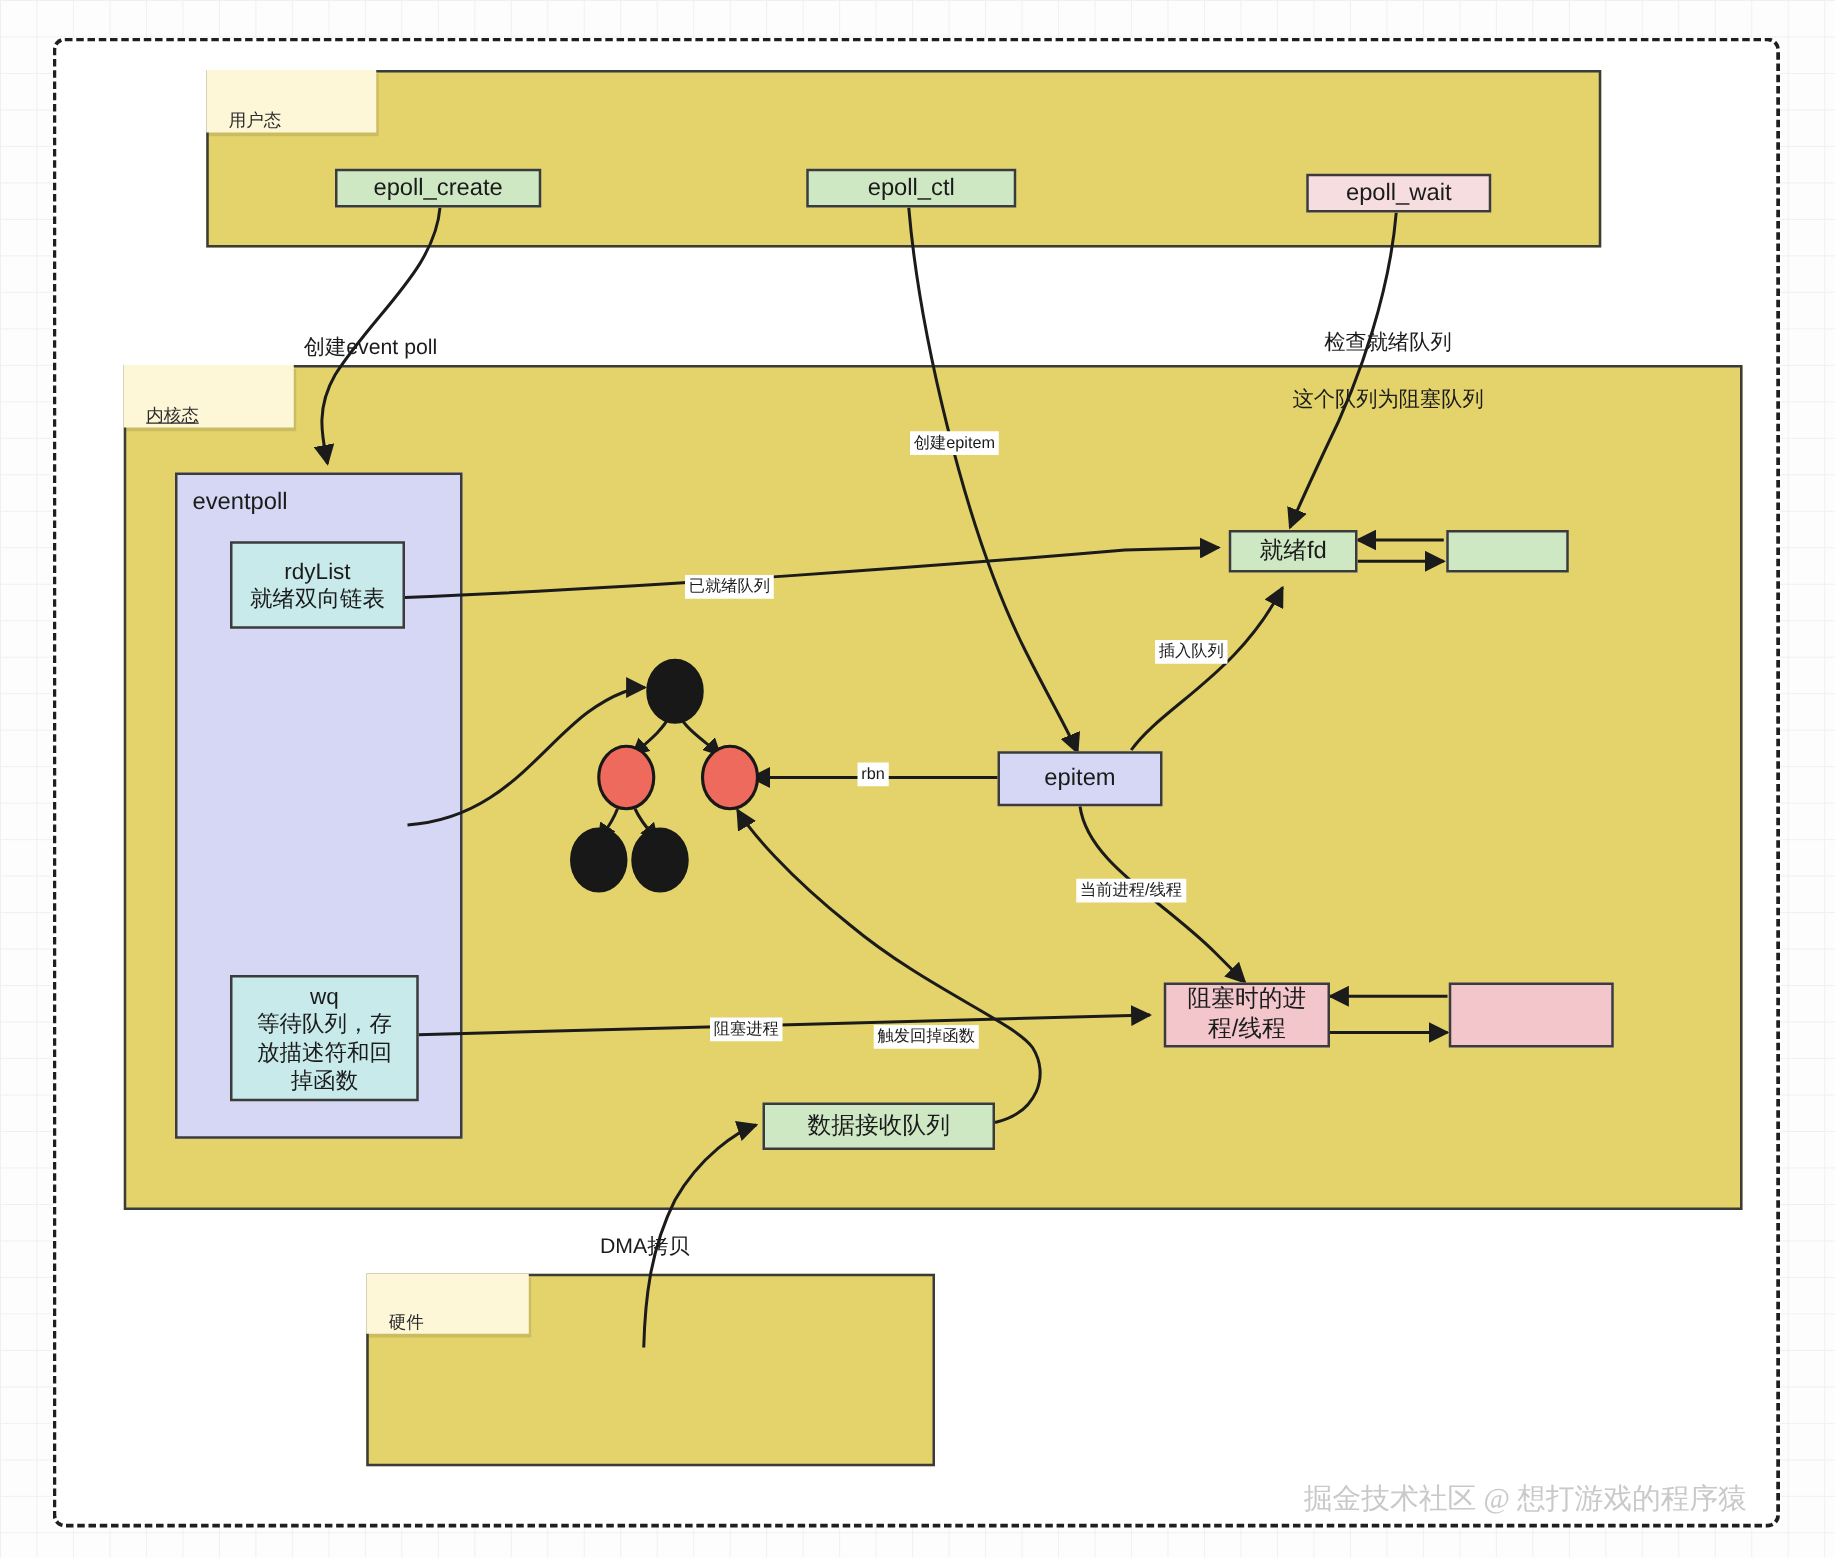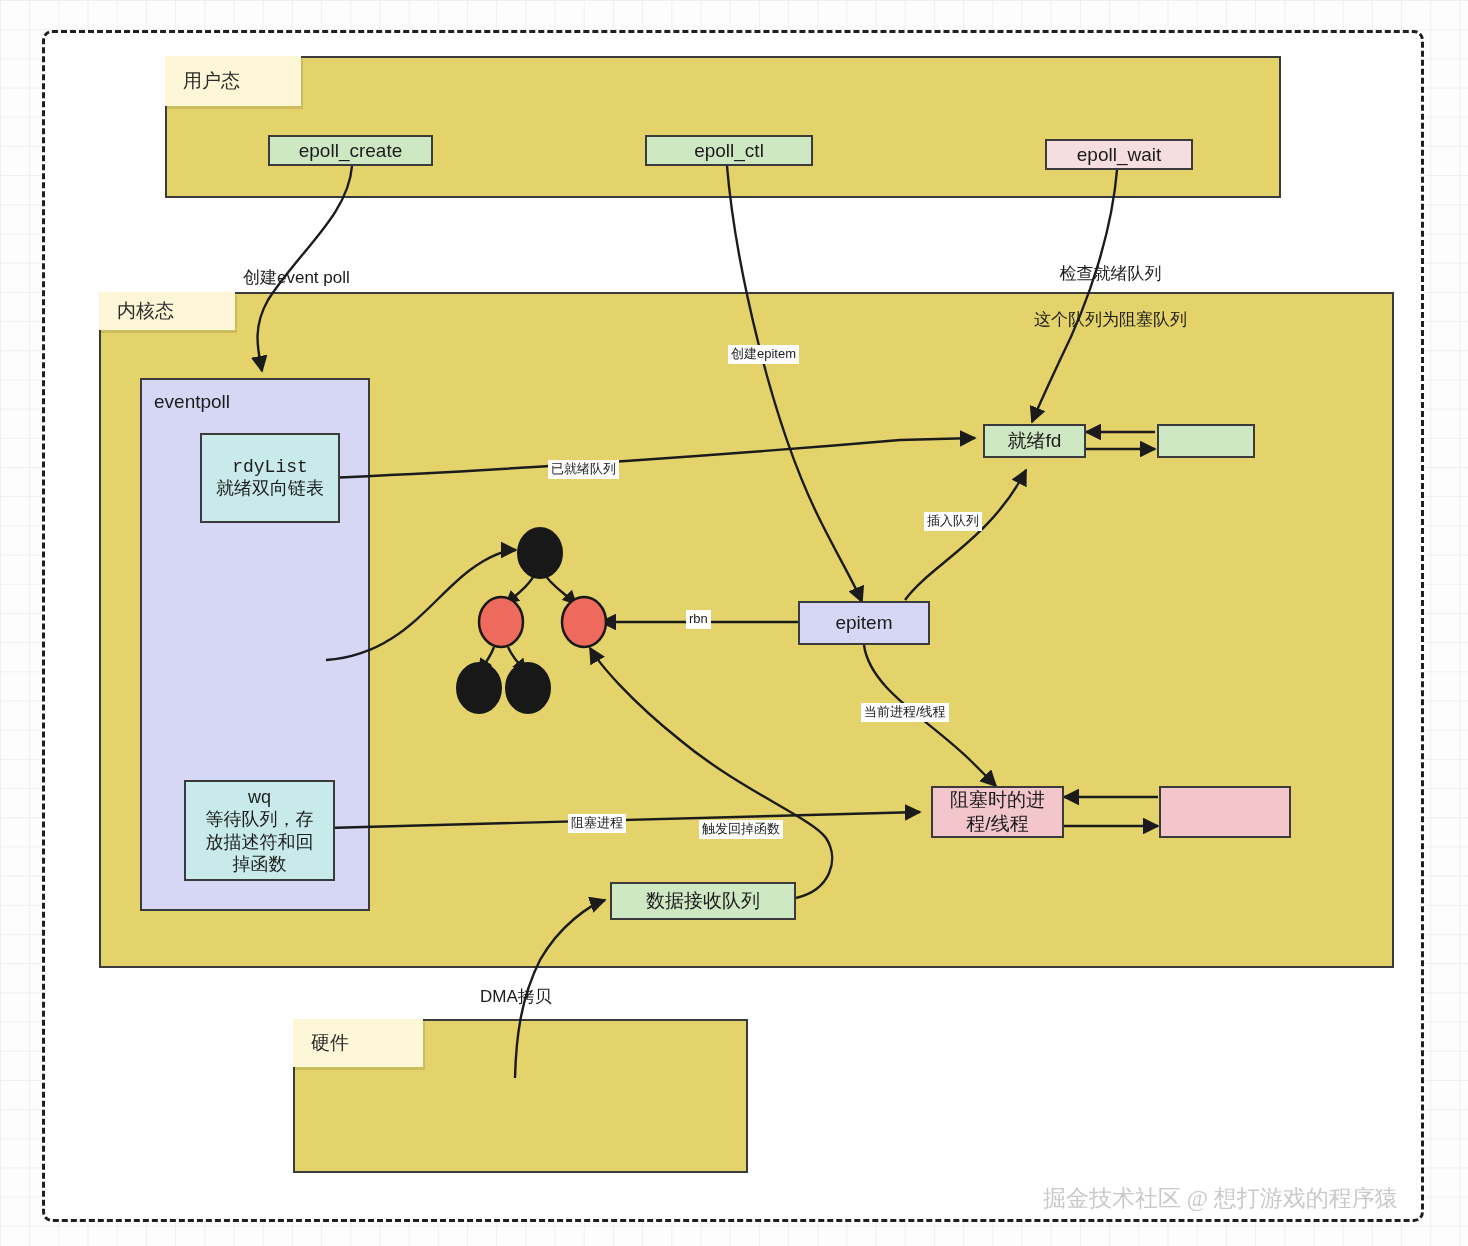--- a/index.html
+++ b/index.html
@@ -19,21 +19,21 @@
   #inner-white{
     position:absolute;left:42px;top:30px;width:1382px;height:1192px;
     background:#ffffff;border:3px dashed #1f1f1f;border-radius:10px;
     box-sizing:border-box;
   }
   svg.layer{position:absolute;left:0;top:0;width:1468px;height:1246px;overflow:visible;}
   .node{position:absolute;box-sizing:border-box;display:flex;align-items:center;
     justify-content:center;text-align:center;color:#1b1b1b;line-height:1.25;}
   .zone{border:2px solid #3b3b3b;background:#e3d36a;}
   .zone-tab{position:absolute;background:#fdf7d8;color:#2a2a2a;
-    font-size:19px;display:flex;align-items:center;padding-left:18px;
+    font-size:14px;display:flex;align-items:flex-end;padding-left:18px;
     box-shadow:2px 3px 0 rgba(0,0,0,0.10);}
   .greenbox{background:#cfe8c4;border:2px solid #3b3b3b;font-size:19px;}
   .pinkbox{background:#f5dde0;border:2px solid #3b3b3b;font-size:19px;}
   .pinkbox2{background:#f2c6cb;border:2px solid #3b3b3b;font-size:19px;}
   .purplebox{background:#d6d7f4;border:2px solid #3b3b3b;font-size:19px;}
   .cyanbox{background:#c8eaea;border:2px solid #3b3b3b;font-size:18px;}
   .bluebox{background:#7c7ce8;border:2px solid #3b3b3b;font-size:19px;}
   .evtitle{position:absolute;left:14px;top:8px;font-size:19px;color:#1b1b1b;}
   .edge-label{position:absolute;background:#ffffff;color:#1b1b1b;font-size:13px;
     padding:1px 3px;white-space:pre;line-height:1.3;}
@@ -47,21 +47,21 @@
 
 <div id="canvas">
   <div id="inner-white"></div>
 
   <div class="node zone" style="left:165px;top:56px;width:1116px;height:142px;"></div>
   <div class="zone-tab" style="left:165px;top:56px;width:118px;height:50px;">
     <span>用户态</span>
   </div>
 
   <div class="node zone" style="left:99px;top:292px;width:1295px;height:676px;"></div>
-  <div class="zone-tab" style="left:99px;top:292px;width:118px;height:38px;">
+  <div class="zone-tab" style="left:99px;top:292px;width:118px;height:50px;text-decoration:underline;">
     <span>内核态</span>
   </div>
 
   <div class="node zone" style="left:293px;top:1019px;width:455px;height:154px;"></div>
   <div class="zone-tab" style="left:293px;top:1019px;width:112px;height:48px;">
     <span>硬件</span>
   </div>
 
   <div class="node purplebox" style="left:140px;top:378px;width:230px;height:533px;"></div>
   <div class="evtitle" style="left:154px;top:391px;">eventpoll</div>
@@ -120,21 +120,21 @@
       <ellipse cx="584" cy="622" rx="22" ry="25" fill="#ee6a5c" stroke="#181818" stroke-width="2.5"></ellipse>
       <ellipse cx="479" cy="688" rx="22" ry="25" fill="#181818" stroke="#181818" stroke-width="2"></ellipse>
       <ellipse cx="528" cy="688" rx="22" ry="25" fill="#181818" stroke="#181818" stroke-width="2"></ellipse>
     </g>
   </svg>
 
   <div class="node greenbox" style="left:268px;top:135px;width:165px;height:31px;">epoll_create</div>
   <div class="node greenbox" style="left:645px;top:135px;width:168px;height:31px;">epoll_ctl</div>
   <div class="node pinkbox" style="left:1045px;top:139px;width:148px;height:31px;">epoll_wait</div>
 
-  <div class="node cyanbox" style="left:200px;top:433px;width:140px;height:90px;flex-direction:column;font-family:Liberation Mono, monospace;">
+  <div class="node cyanbox" style="left:184px;top:433px;width:140px;height:70px;flex-direction:column;">
     <span>rdyList</span>
     <span>就绪双向链表</span>
   </div>
 
 
   <div class="node cyanbox" style="left:184px;top:780px;width:151px;height:101px;flex-direction:column;">
     <span>wq</span>
     <span>等待队列，存</span>
     <span>放描述符和回</span>
     <span>掉函数</span>

